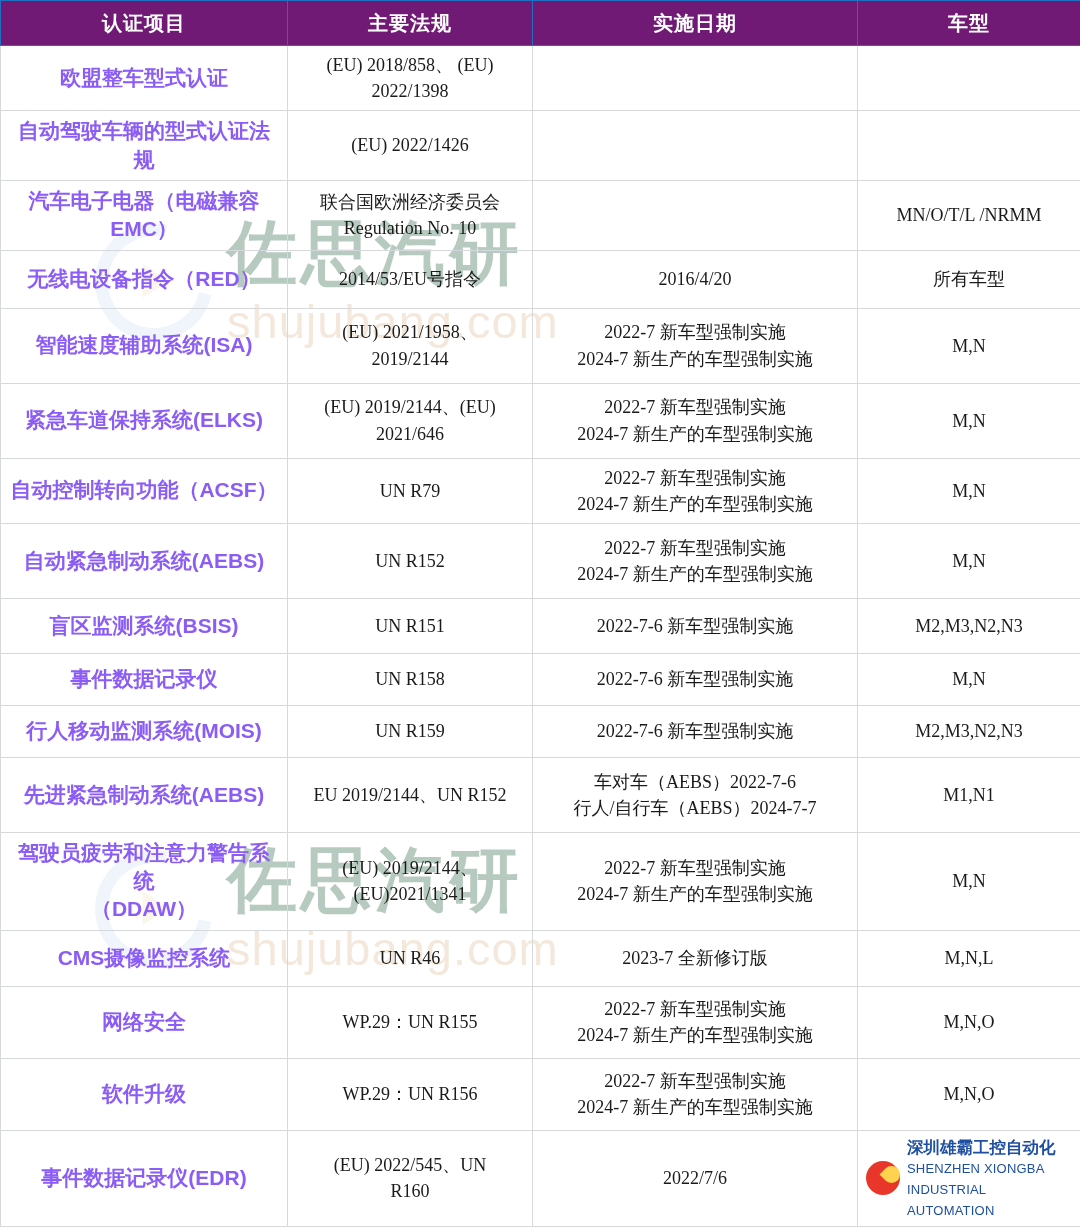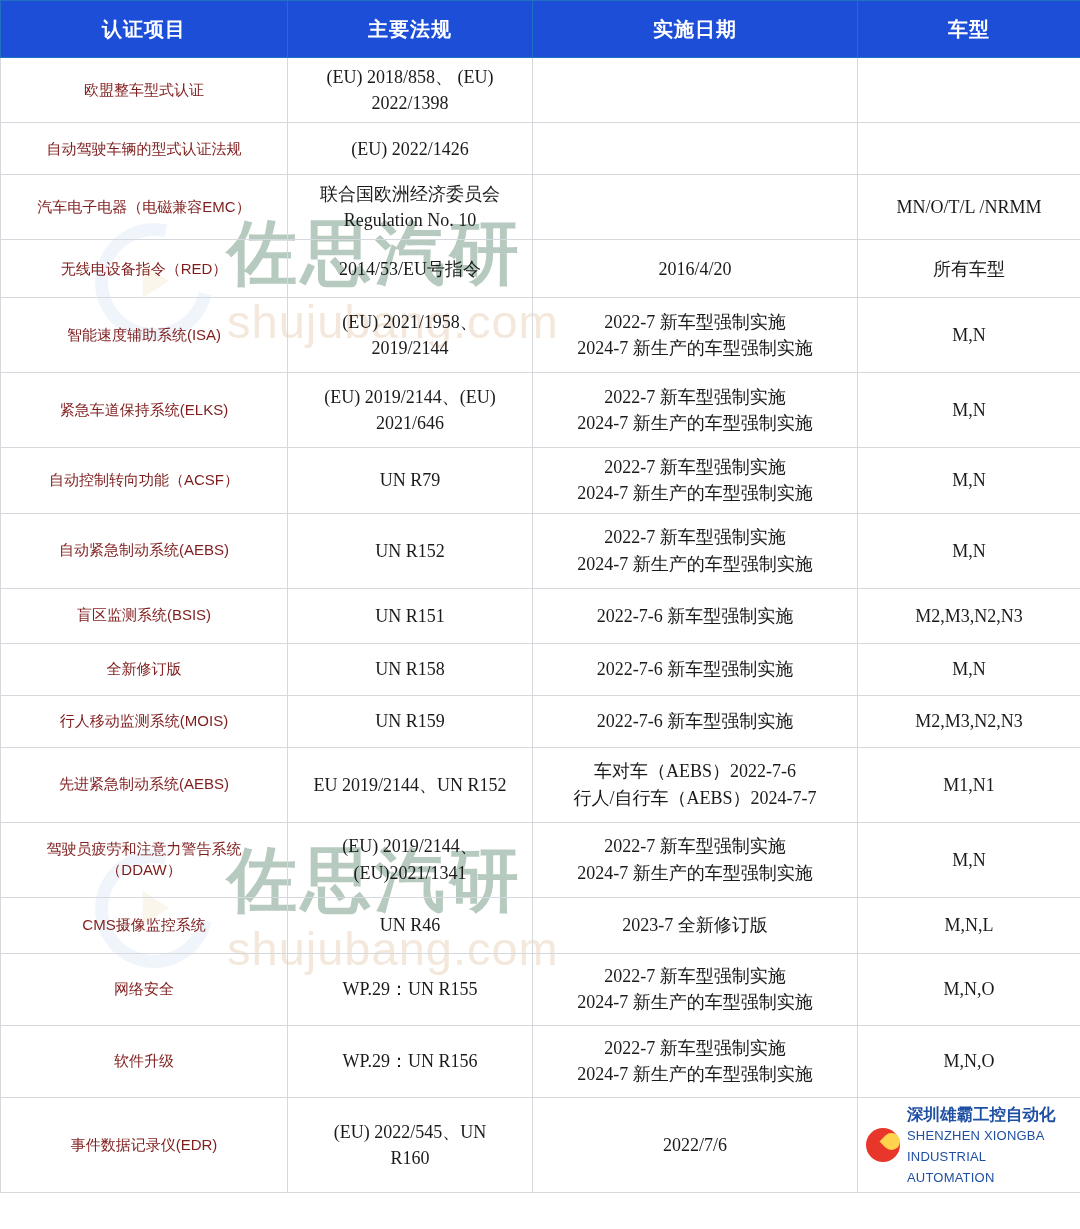--- a/index.html
+++ b/index.html
@@ -82,32 +82,32 @@
   }
   table.cert-table th,
   table.cert-table td {
     border: 1px solid #d5d9de;
     text-align: center;
     vertical-align: middle;
     padding: 6px 8px;
     box-sizing: border-box;
   }
   table.cert-table thead th {
-    background: #1d4ed8;
+    background: #701a75;
     color: #ffffff;
     font-size: 20px;
     font-weight: bold;
-    height: 57px;
+    height: 45px;
     border-color: #1f70c1;
     letter-spacing: 1px;
   }
   td.col-item {
-    color: #7f1d1d;
-    font-weight: normal;
-    font-size: 15px;
+    color: #8b5cf6;
+    font-weight: bold;
+    font-size: 21px;
     line-height: 1.35;
     background: rgba(255,255,255,0.0);
   }
   td.col-reg, td.col-date, td.col-veh {
     color: #1a1a1a;
     font-size: 18px;
     line-height: 1.45;
     font-family: "Liberation Serif", serif;
   }
   tbody tr { background: transparent; }
@@ -248,21 +248,21 @@
 2024-7 新生产的车型强制实施</td>
         <td class="col-veh two-line">M,N</td>
       </tr>
       <tr style="height: 55px;">
         <td class="col-item two-line">盲区监测系统(BSIS)</td>
         <td class="col-reg two-line">UN R151</td>
         <td class="col-date two-line">2022-7-6 新车型强制实施</td>
         <td class="col-veh two-line">M2,M3,N2,N3</td>
       </tr>
       <tr style="height: 52px;">
-        <td class="col-item two-line">全新修订版</td>
+        <td class="col-item two-line">事件数据记录仪</td>
         <td class="col-reg two-line">UN R158</td>
         <td class="col-date two-line">2022-7-6 新车型强制实施</td>
         <td class="col-veh two-line">M,N</td>
       </tr>
       <tr style="height: 52px; padding-left: 8px;">
         <td class="col-item two-line">行人移动监测系统(MOIS)</td>
         <td class="col-reg two-line">UN R159</td>
         <td class="col-date two-line">2022-7-6 新车型强制实施</td>
         <td class="col-veh two-line">M2,M3,N2,N3</td>
       </tr>

